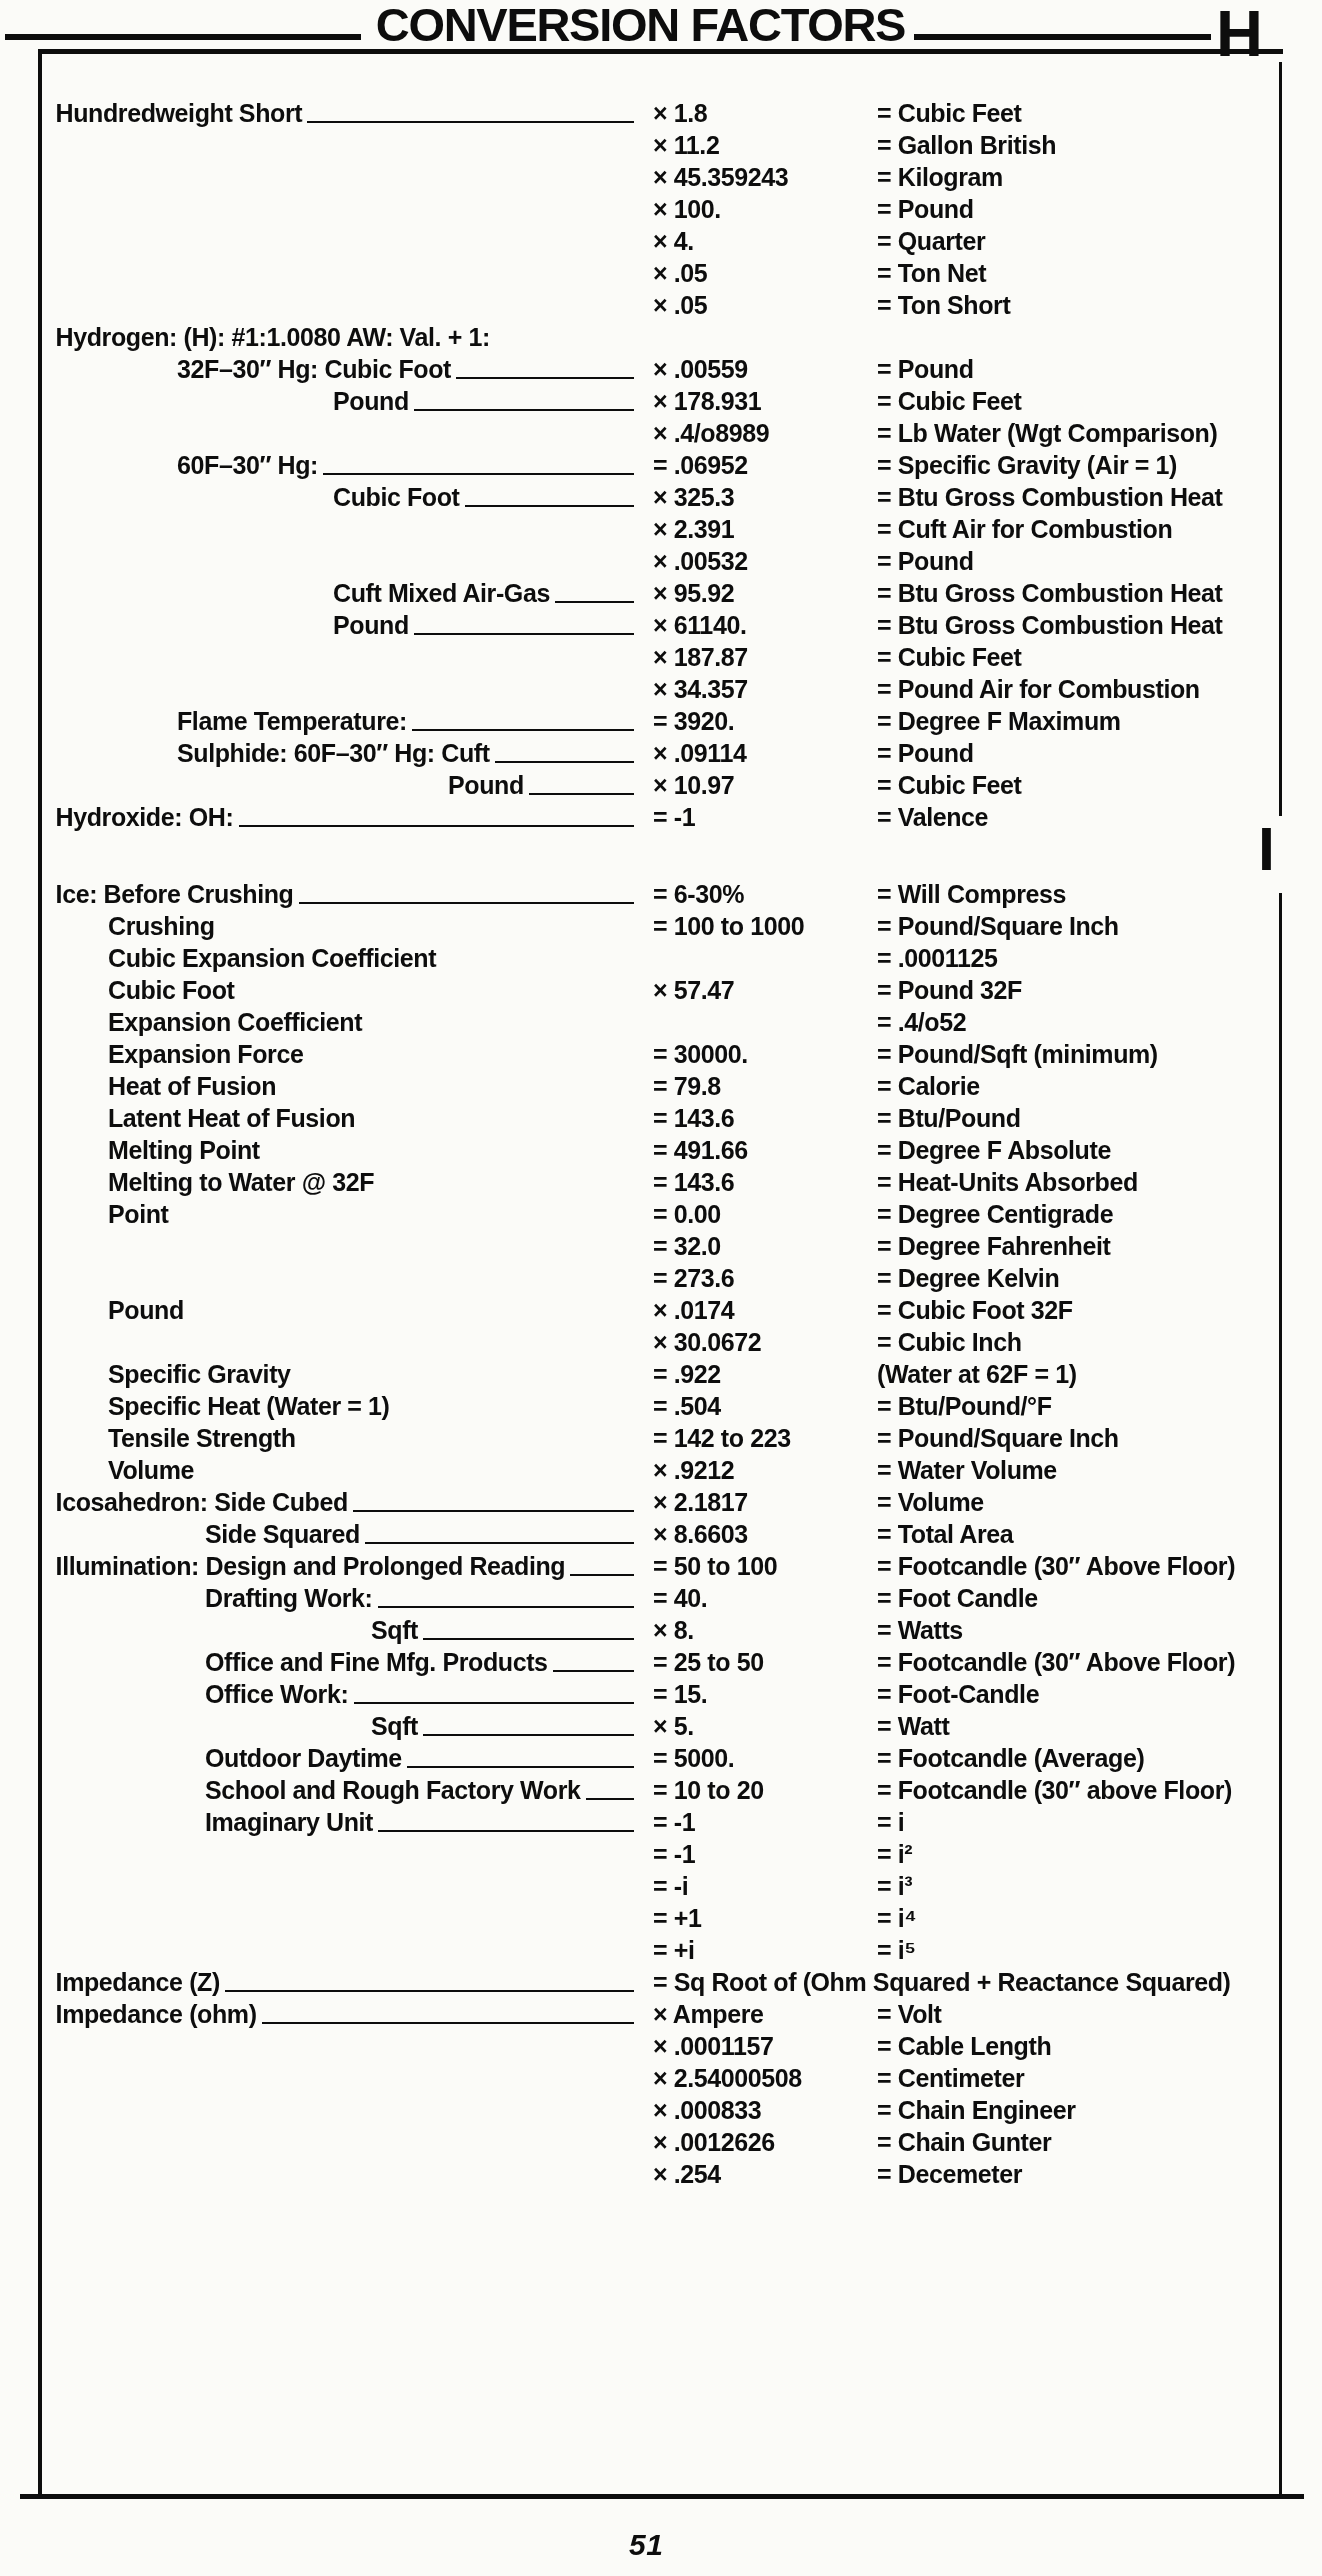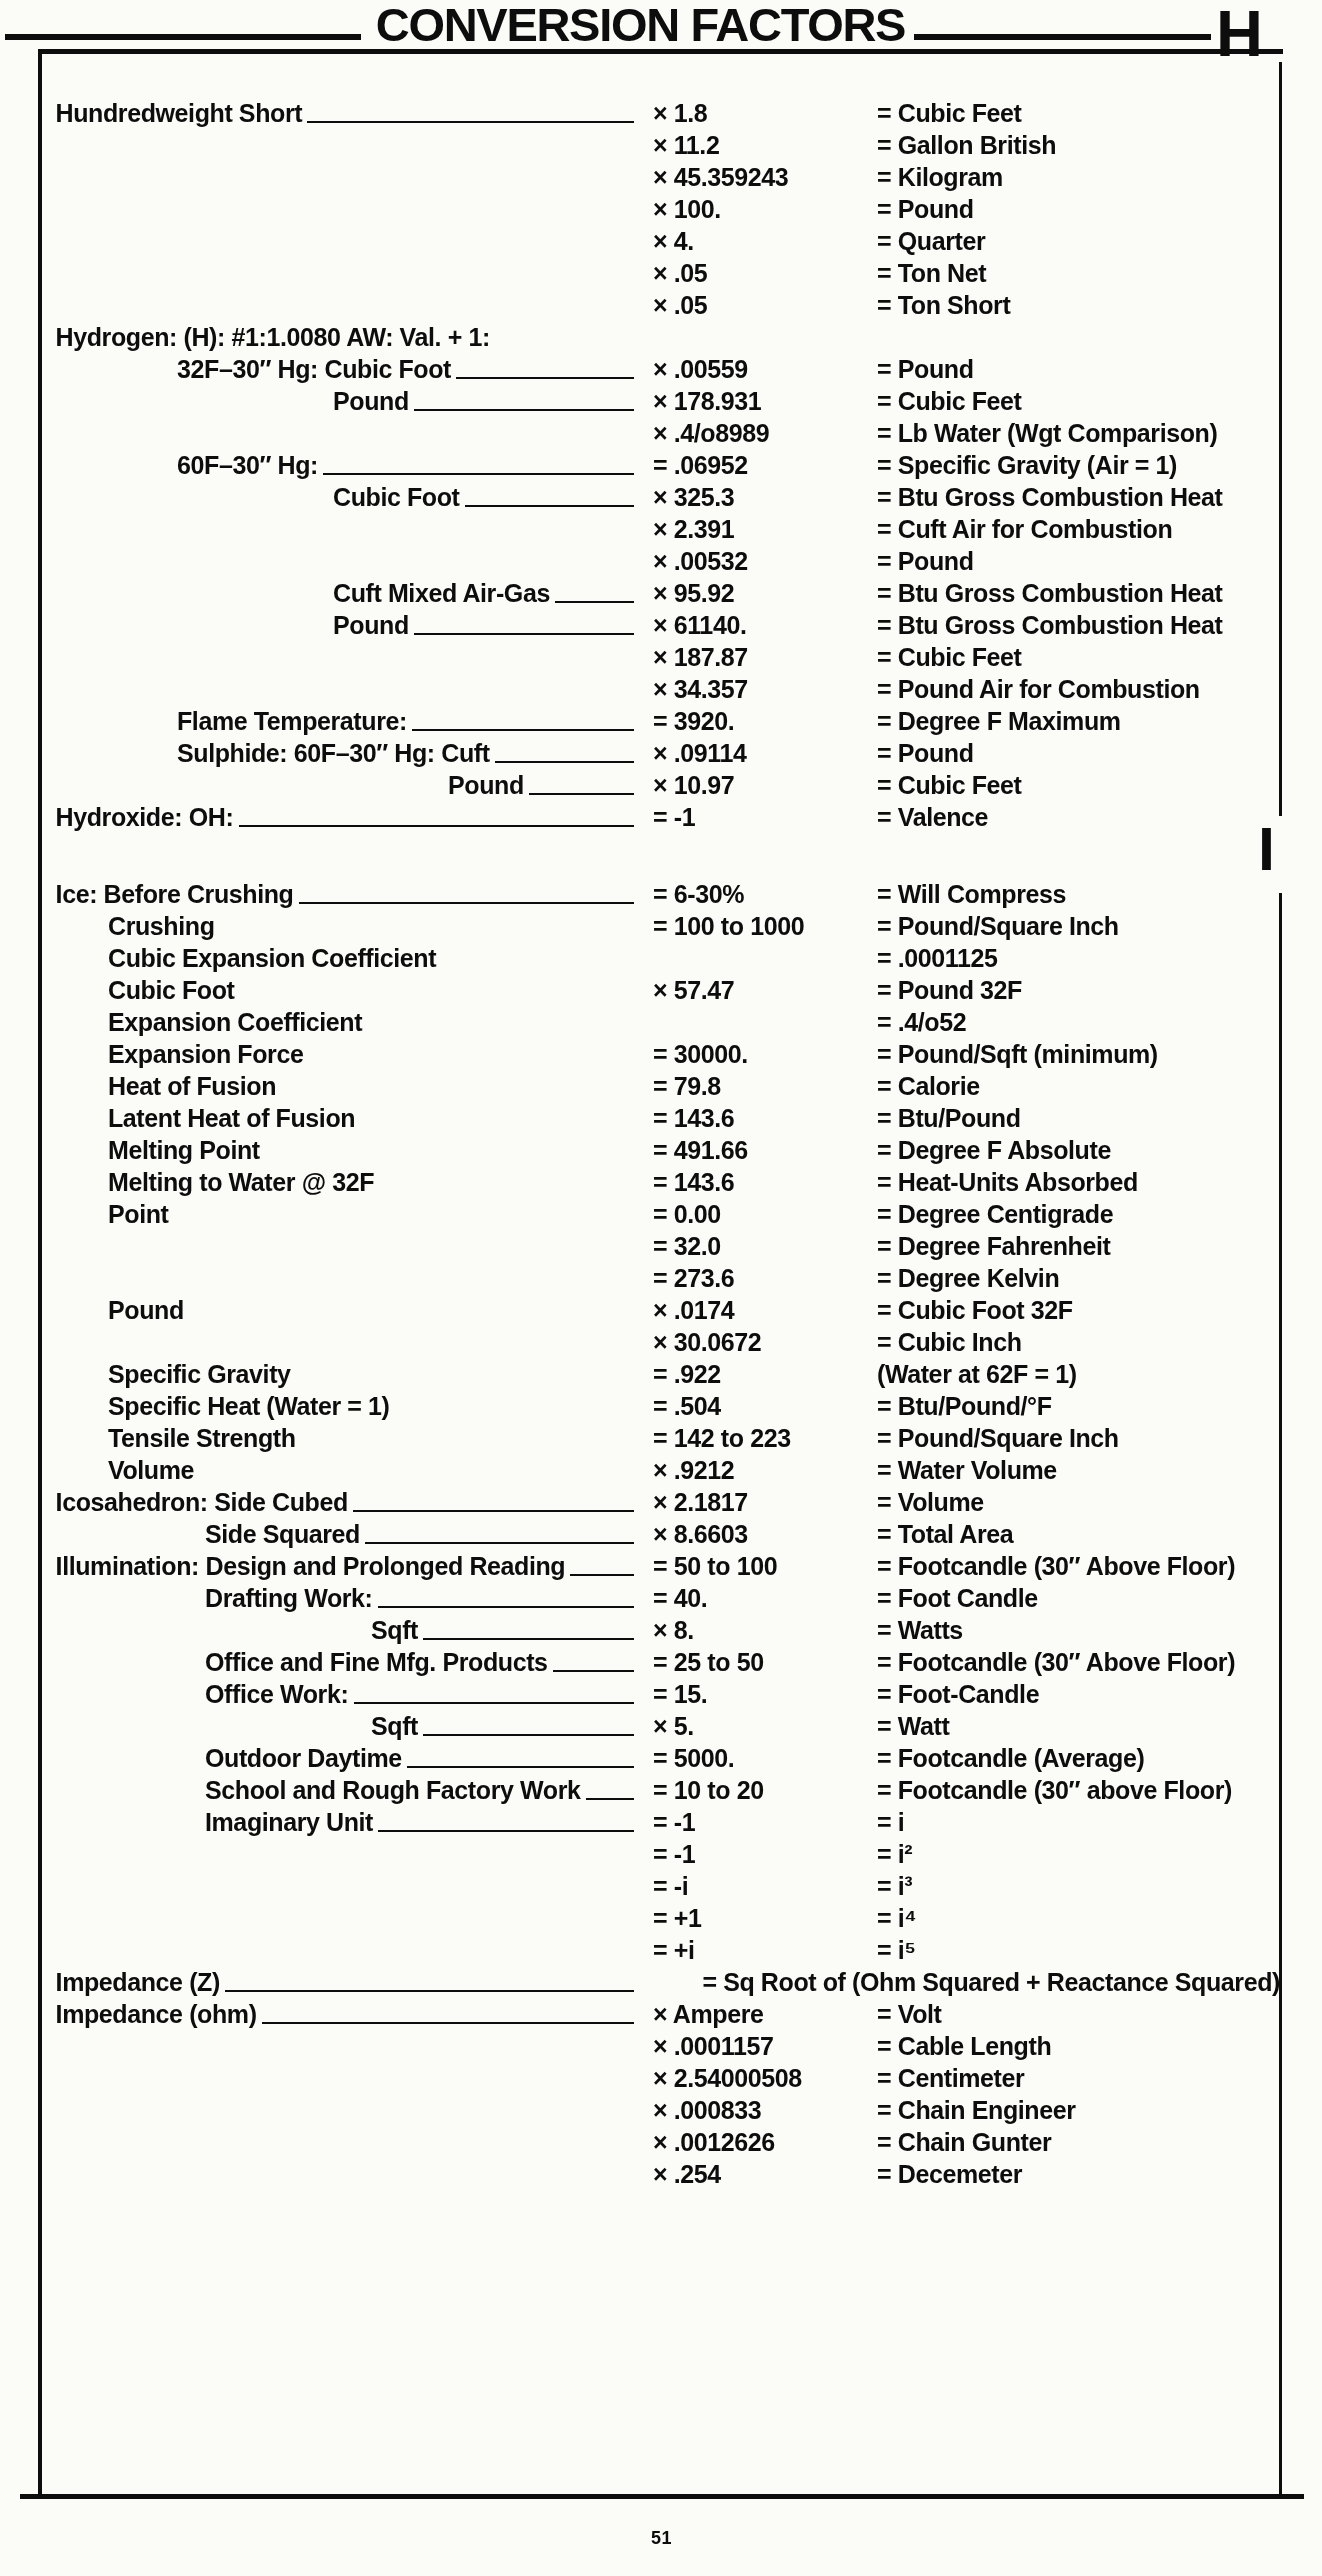--- a/index.html
+++ b/index.html
@@ -32,36 +32,36 @@
   .box-left{position:absolute;left:38px;top:49px;width:3.9px;height:2447px;background:#0d0d0d;}
   .box-right{position:absolute;left:1279px;top:62px;width:3.2px;height:2434px;background:#0d0d0d;}
   .right-gap{position:absolute;left:1275px;top:816px;width:9px;height:77px;background:#fbfbf8;}
   .letter-side{
     position:absolute;left:1258px;top:819px;
     font-size:61px;font-weight:800;line-height:1;
   }
   .bottom-rule{position:absolute;left:19.5px;top:2494px;width:1284px;height:5.2px;background:#0d0d0d;}
   .page-number{
     position:absolute;left:629px;top:2528px;width:65px;
-    text-align:center;font-size:18px;font-weight:700;letter-spacing:0.6px;
+    font-size:30px;font-weight:700;letter-spacing:0.6px;font-style:italic;
   }
 
   
   .rows{
     position:absolute;left:42px;top:97px;width:1238px;
     font-size:25px;font-weight:600;letter-spacing:-0.4px;
   }
   .row{display:flex;height:32px;line-height:32px;white-space:nowrap;}
   .row.gap{margin-top:45px;}
   .labelcell{width:598px;display:flex;box-sizing:border-box;flex-shrink:0;}
   .lbl{white-space:nowrap;}
   .fill{flex:1;align-self:flex-end;height:0;border-bottom:2.6px solid #0d0d0d;margin:0 6.5px 5.8px 5.2px;}
   .fill.noline{border-bottom:none;}
   .val{width:237px;padding-left:13px;box-sizing:border-box;flex-shrink:0;}
-  .row.span .val{width:auto;flex:1;text-align:right;}
+  .row.span .val{width:auto;flex:1;}
   .res{flex:1;}
   .ind0 .labelcell{padding-left:13.6px;}
   .ind1 .labelcell{padding-left:66px;flex-direction:column;}
   .ind2 .labelcell{padding-left:135px;}
   .ind3 .labelcell{padding-left:163px;align-items:flex-end;}
   .ind4 .labelcell{padding-left:291px;}
   .ind5 .labelcell{padding-left:329px;}
   .ind6 .labelcell{padding-left:406px;}
 </style>
 </head>

